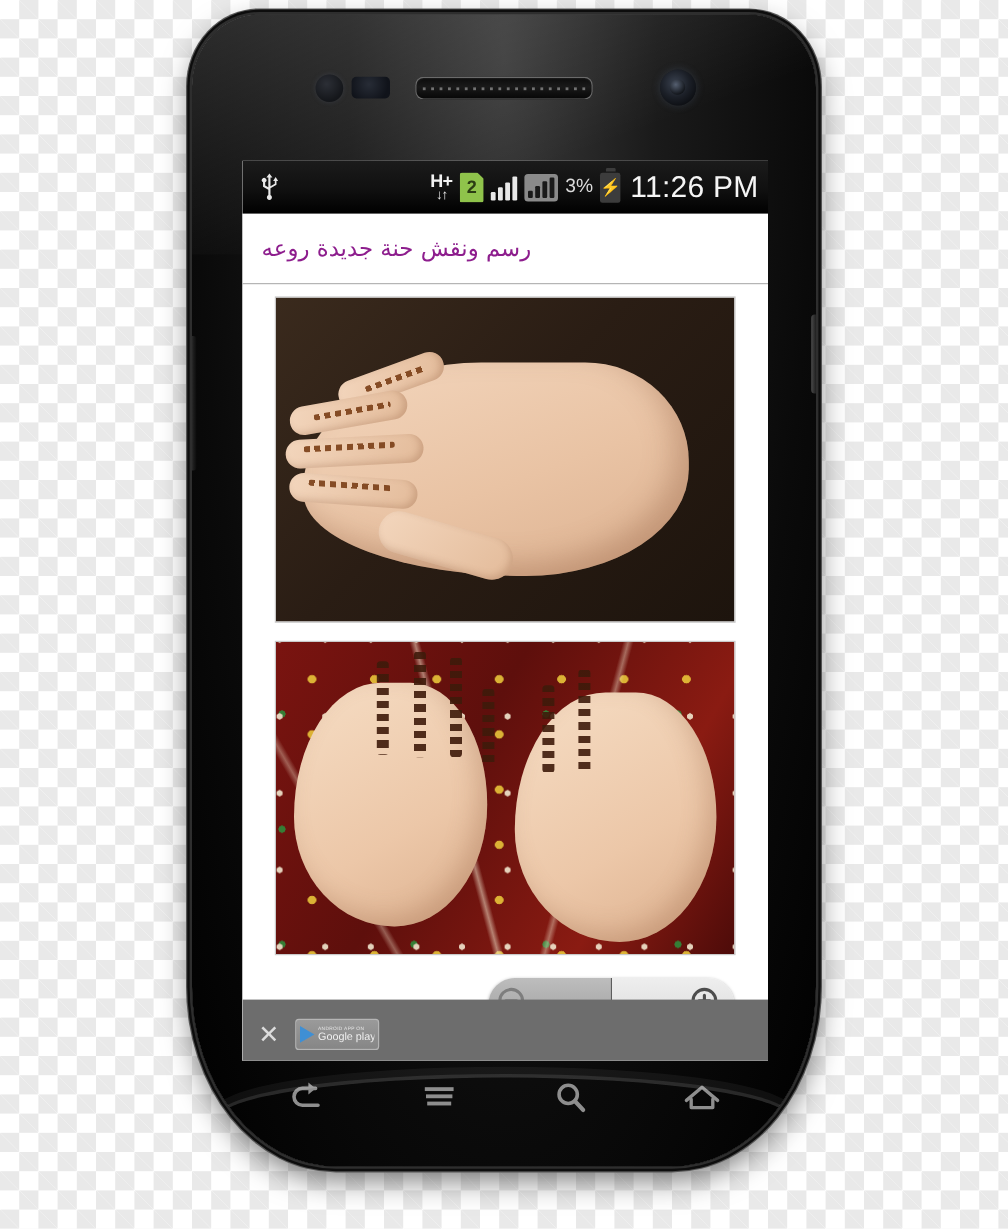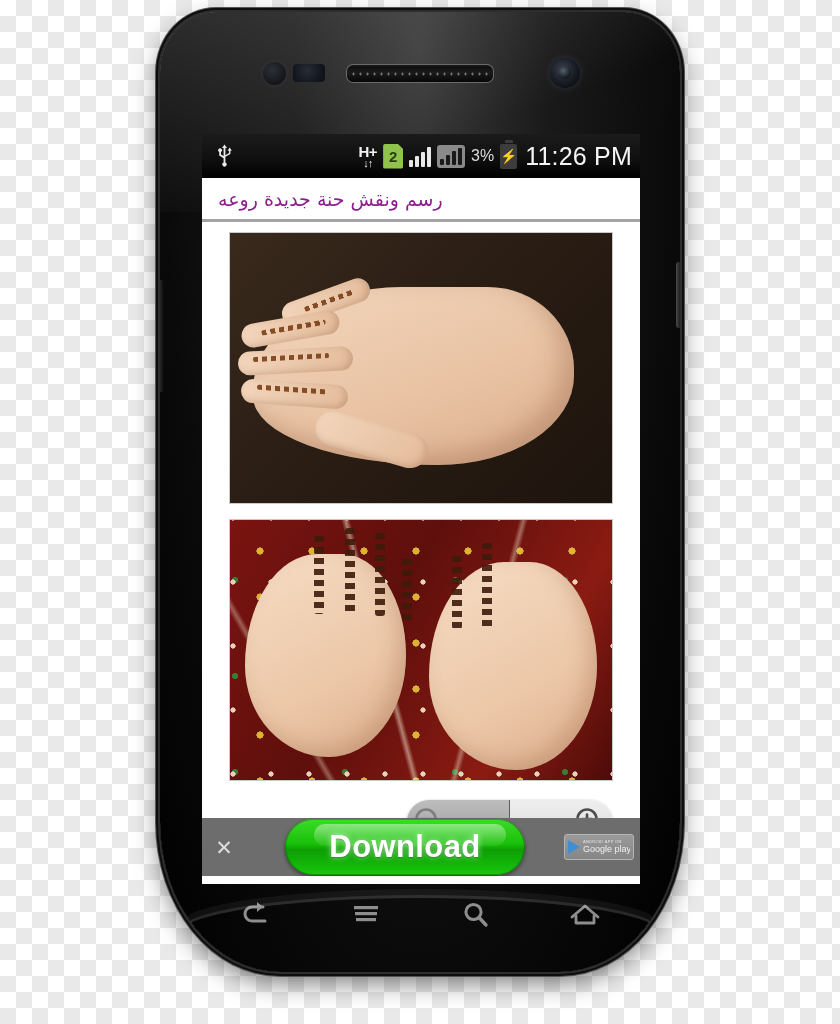--- a/index.html
+++ b/index.html
@@ -181,26 +181,26 @@
   .batt::before{
     content:""; position:absolute; top:-4px; left:50%; transform:translateX(-50%);
     width:8px; height:3px; background:#3c3c3c; border-radius:1px 1px 0 0;
   }
   .batt .bolt { color:#f4f4f4; font-size:14px; line-height:1; }
 
   .clock { color:#f5f5f5; font-size:25px; letter-spacing:.2px; padding-left:2px; }
 
   
   #titlebar {
-    height: 44px;
+    height: 59px;
     background:#fff;
     display:flex; align-items:center;
     padding: 14px 16px;
     box-sizing:border-box;
-    border-bottom:3px solid #a3a3a3;
+    border-bottom:1px solid #a3a3a3;
     box-shadow: 0 1px 2px rgba(0,0,0,.07);
   }
   #page-title {
     direction: rtl;
     color:#8d1d8d;
     font-size: 19px;
     font-family: "DejaVu Sans", sans-serif;
     white-space: nowrap;
   }
 
@@ -511,25 +511,20 @@
               <line x1="19.5" y1="19.5" x2="28" y2="28" stroke="#4d4d4d" stroke-width="3.2" stroke-linecap="round"></line>
               <line x1="8.5" y1="13" x2="17.5" y2="13" stroke="#4d4d4d" stroke-width="2.6" stroke-linecap="round"></line>
               <line x1="13" y1="8.5" x2="13" y2="17.5" stroke="#4d4d4d" stroke-width="2.6" stroke-linecap="round"></line>
             </svg>
           </span>
         </div>
       </div>
 
       <div id="ad-banner">
         <div id="ad-close">✕</div>
-        <div id="ad-dl-wrap">
-          <div id="ad-download">
-            <span id="ad-download-label">Download</span>
-          </div>
-        </div>
         <div id="gplay-badge">
           <span class="tri"></span>
           <span class="txt">
             <span class="t1">ANDROID APP ON</span>
             <span class="t2">Google play</span>
           </span>
         </div>
       </div>
 
     </div>

